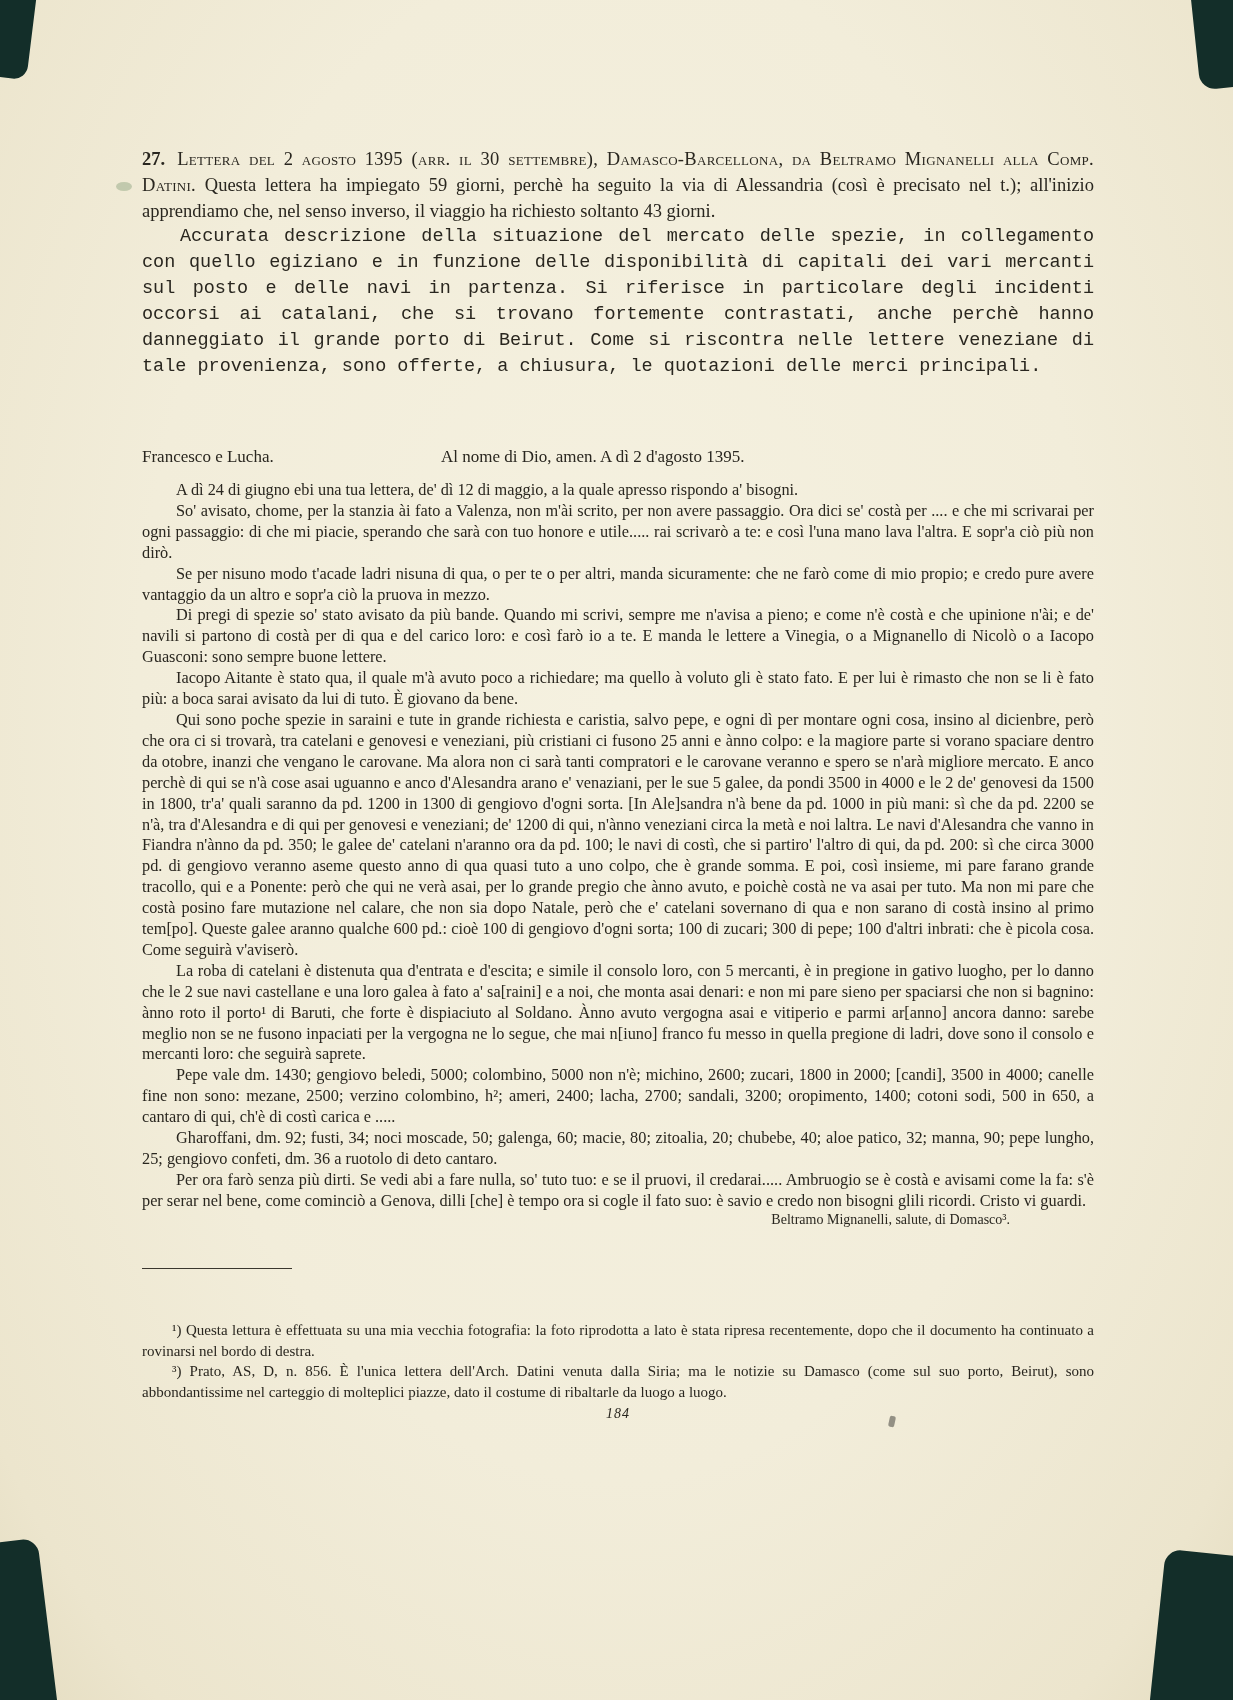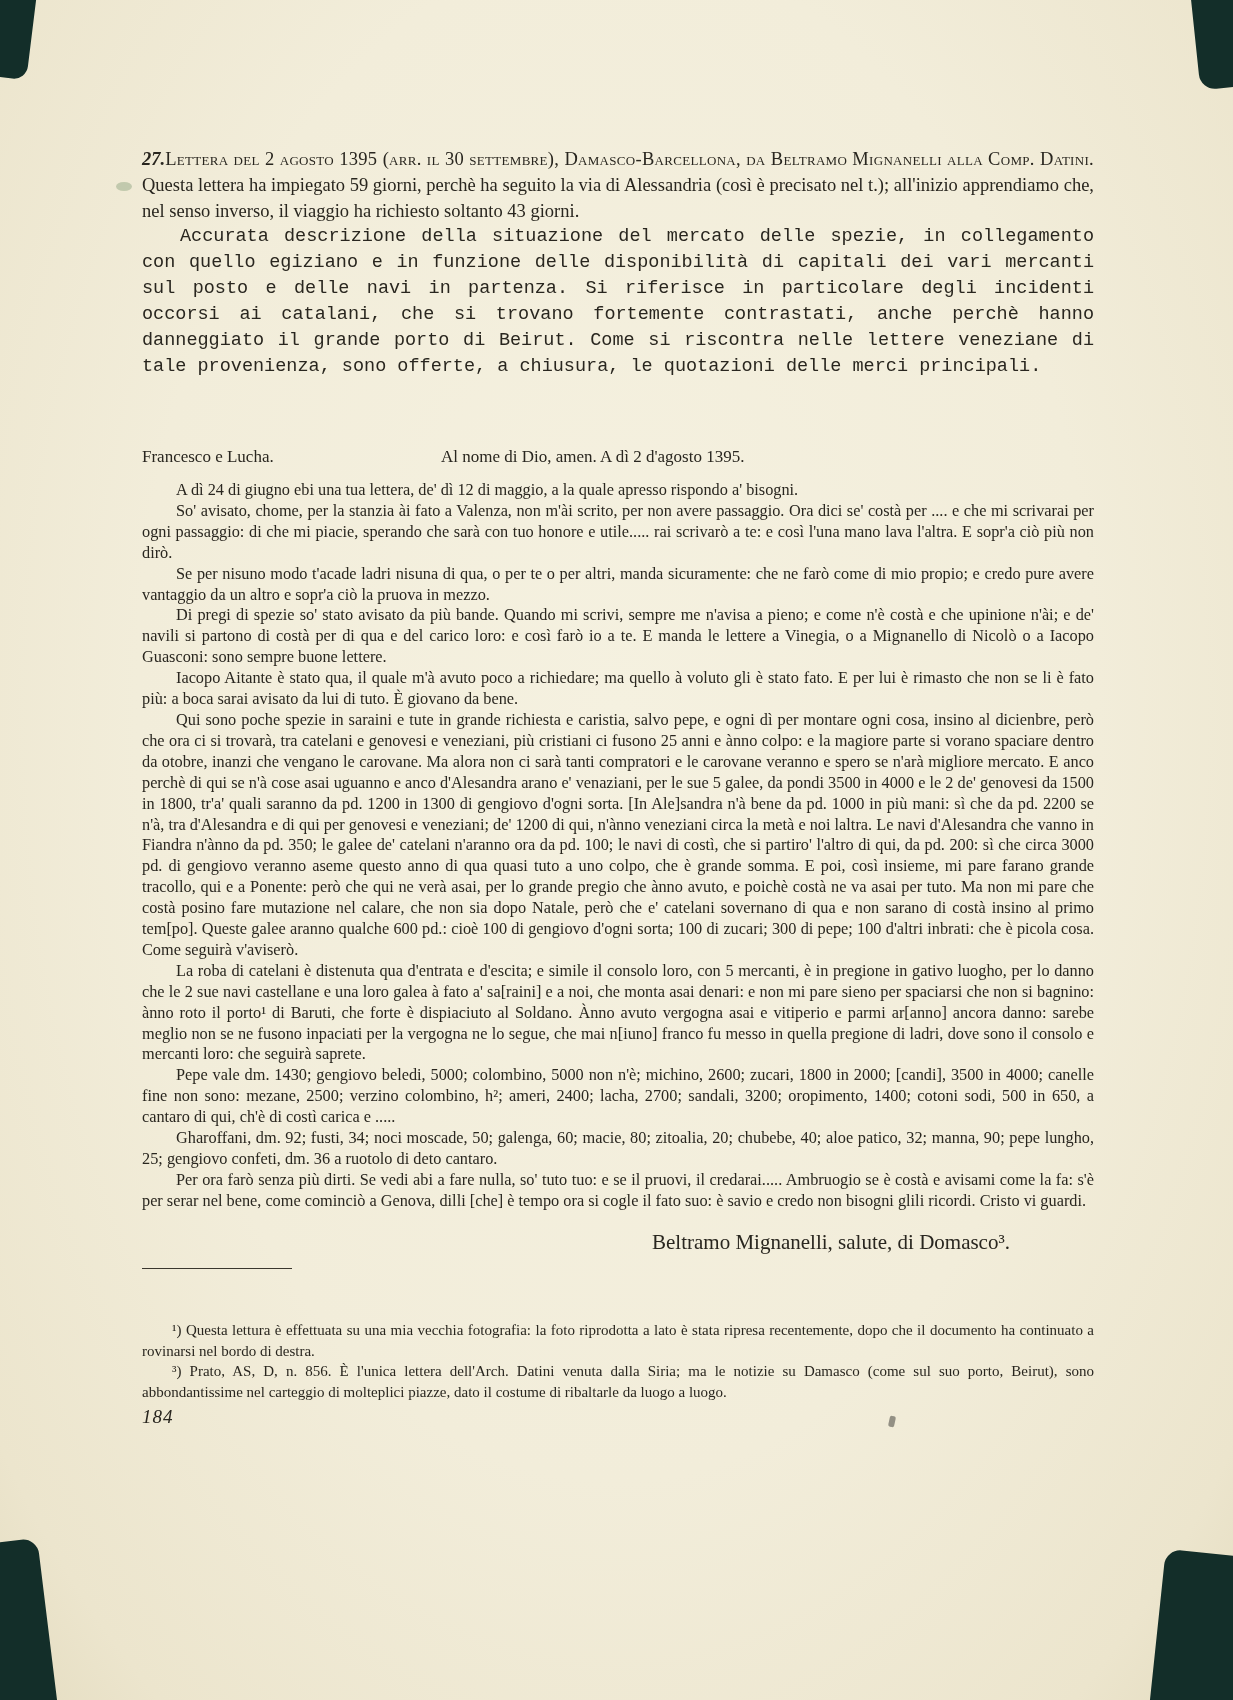--- a/index.html
+++ b/index.html
@@ -27,44 +27,44 @@
   }
   .speck {
     position:absolute; left:889px; top:1416px; width:6px; height:11px;
     background:rgba(70,70,64,0.55); border-radius:2px; transform:rotate(12deg);
   }
 
   .content { position:absolute; left:142px; top:146px; width:952px; }
 
   .intro { font-size:18.5px; line-height:26px; text-align:justify; }
   .intro.summary { text-indent:38px;font-family:Liberation Mono, monospace; }
-  .num { font-weight:bold;font-style:italic; }
+  .num { margin-right:12px; font-weight:bold; }
   .sc { font-variant:small-caps; letter-spacing:0.3px; }
 
   .salutation { margin-top:66px; font-size:17px; line-height:22px; display:flex;gap:41px; }
   .salutation .left { width:258px; flex:0 0 258px; }
 
   .letter-body { margin-top:12px; font-size:16.3px; line-height:20.9px; text-align:justify; }
   .letter-body p { text-indent:34px; }
 
-  .signature { margin-top:18px; font-size:21px; text-align:right; padding-right:84px; }
+  .signature { font-size:14px; text-align:right; padding-right:84px; }
 
   .fn-rule {
     position:absolute; left:142px; top:1268px; width:150px;
     border:none; border-top:1.7px solid #3a372e; height:0;
   }
   .footnotes {
     position:absolute; left:142px; top:1320px; width:952px;
     font-size:15px; line-height:20.5px; text-align:justify;
   }
   .footnotes p { text-indent:30px; }
 
   .page-number {
     position:absolute; left:142px; top:1406px; width:952px;
-    font-size:19px; font-style:italic; letter-spacing:1px;
+    text-align:center; font-size:14px; font-style:italic; letter-spacing:1px;
   }
 </style>
 </head>
 <body>
 
 <div class="page">
 
   <div class="corner tl"></div>
   <div class="corner tr"></div>
   <div class="corner bl"></div>

